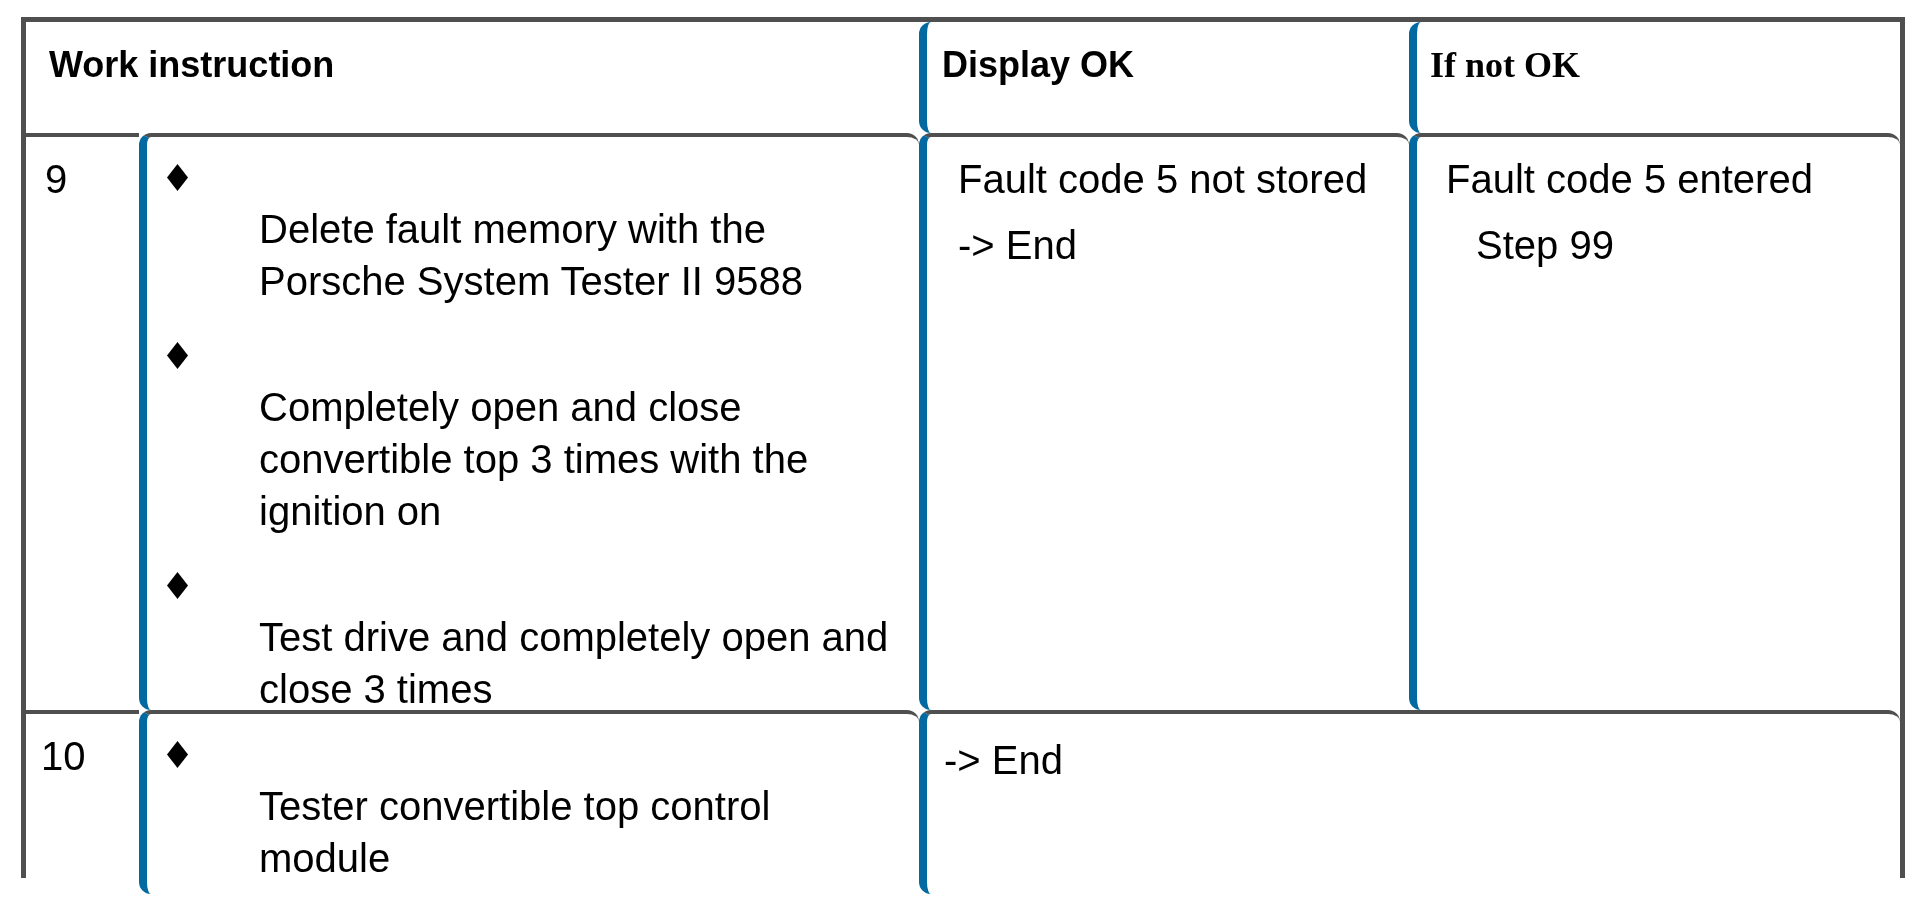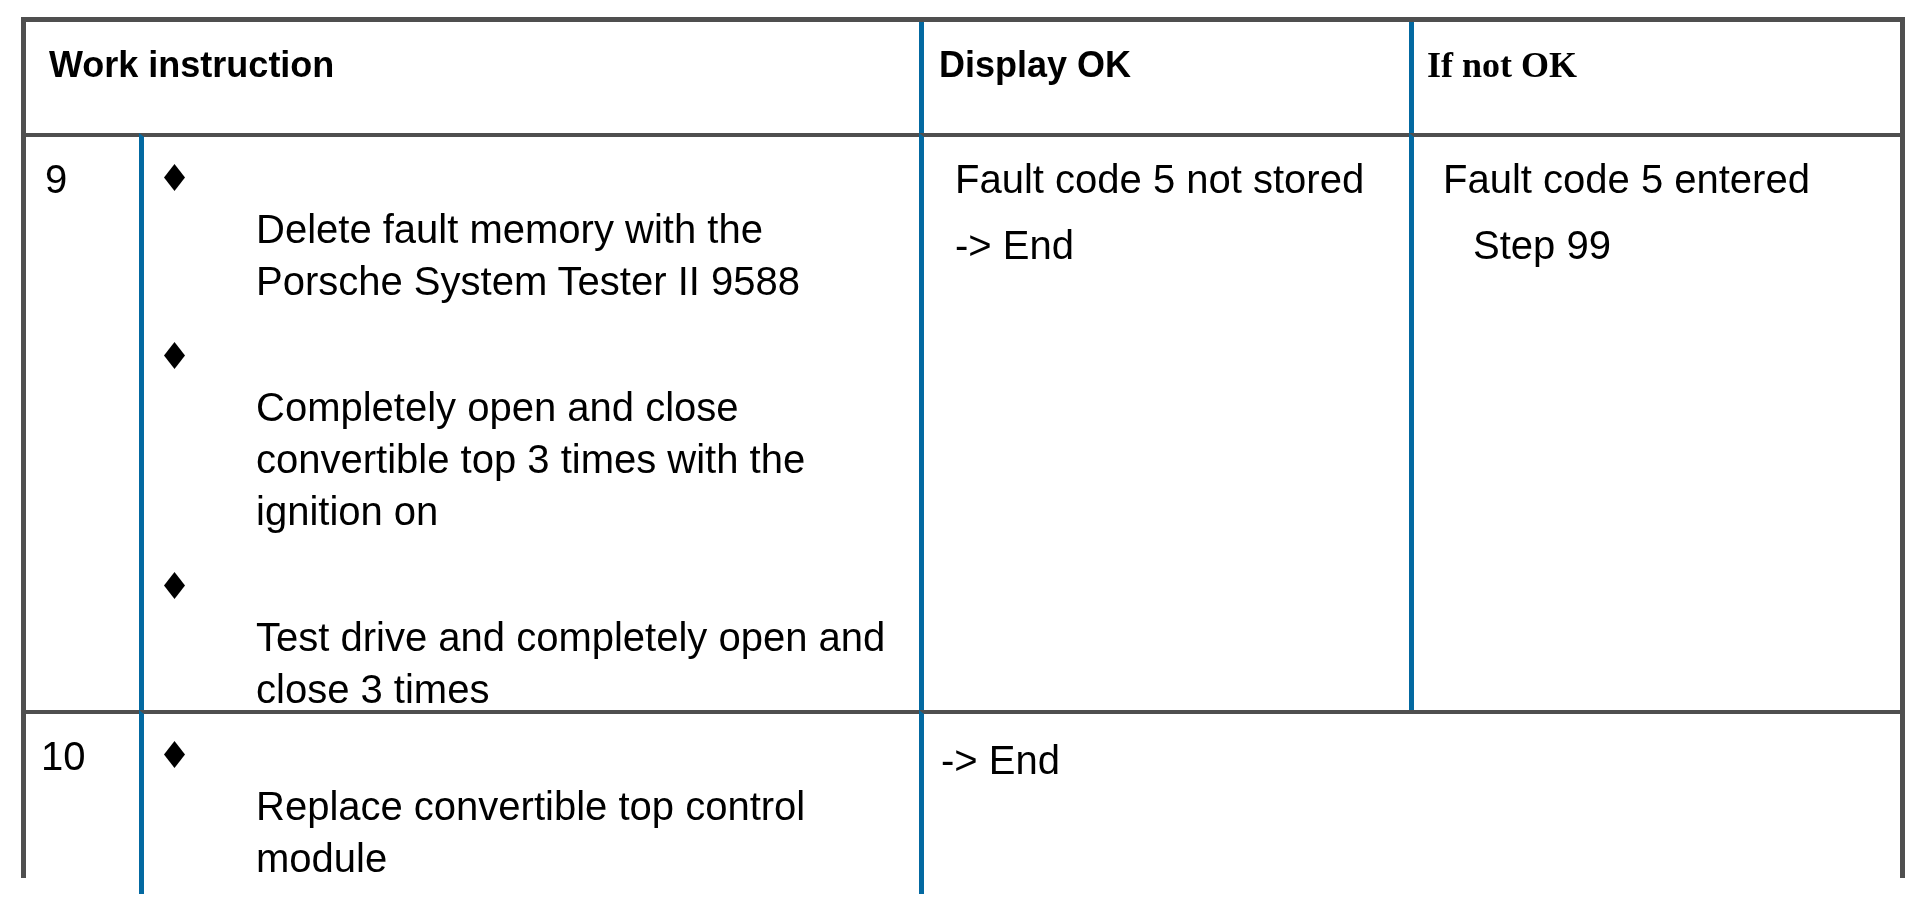--- a/index.html
+++ b/index.html
@@ -32,21 +32,21 @@
   }
 
   .cell {
     box-sizing: border-box;
     background: #ffffff;
     font-size: 40px;
     line-height: 52px;
     padding: 16px 10px 10px 16px;
   }
   .b-top  { border-top: 4px solid #4f4f4f; }
-  .b-left { border-left: 5px solid #0369a1; }
+  .b-left { border-left: 8px solid #0369a1; border-radius: 12px; }
 
   
   .th {
     font-weight: bold;
     font-size: 36px;
     line-height: 54px;
   }
   .th-work    { grid-column: 1 / 3; grid-row: 1; padding-left: 23px; }
   .th-display { grid-column: 3;     grid-row: 1; padding-left: 15px; }
   .th-ifnot   { grid-column: 4;     grid-row: 1; padding-left: 13px; font-family: Liberation Serif, serif; }
@@ -126,21 +126,21 @@
   <div class="cell r9-not b-top b-left">
     <p class="para">Fault code 5 entered</p>
     <p class="para indent">Step 99</p>
   </div>
 
   <div class="cell r10-num b-top">10</div>
 
   <div class="cell r10-inst b-top b-left">
     <ul class="bullets">
       <li>
-        <span class="diamond"></span><span>Replace convertible top control
+        <span class="diamond"></span><span>Tester convertible top control
 module</span>
       </li>
     </ul>
   </div>
 
   <div class="cell r10-res b-top b-left">
     <p class="para">-&gt; End</p>
   </div>
 
 </div>

